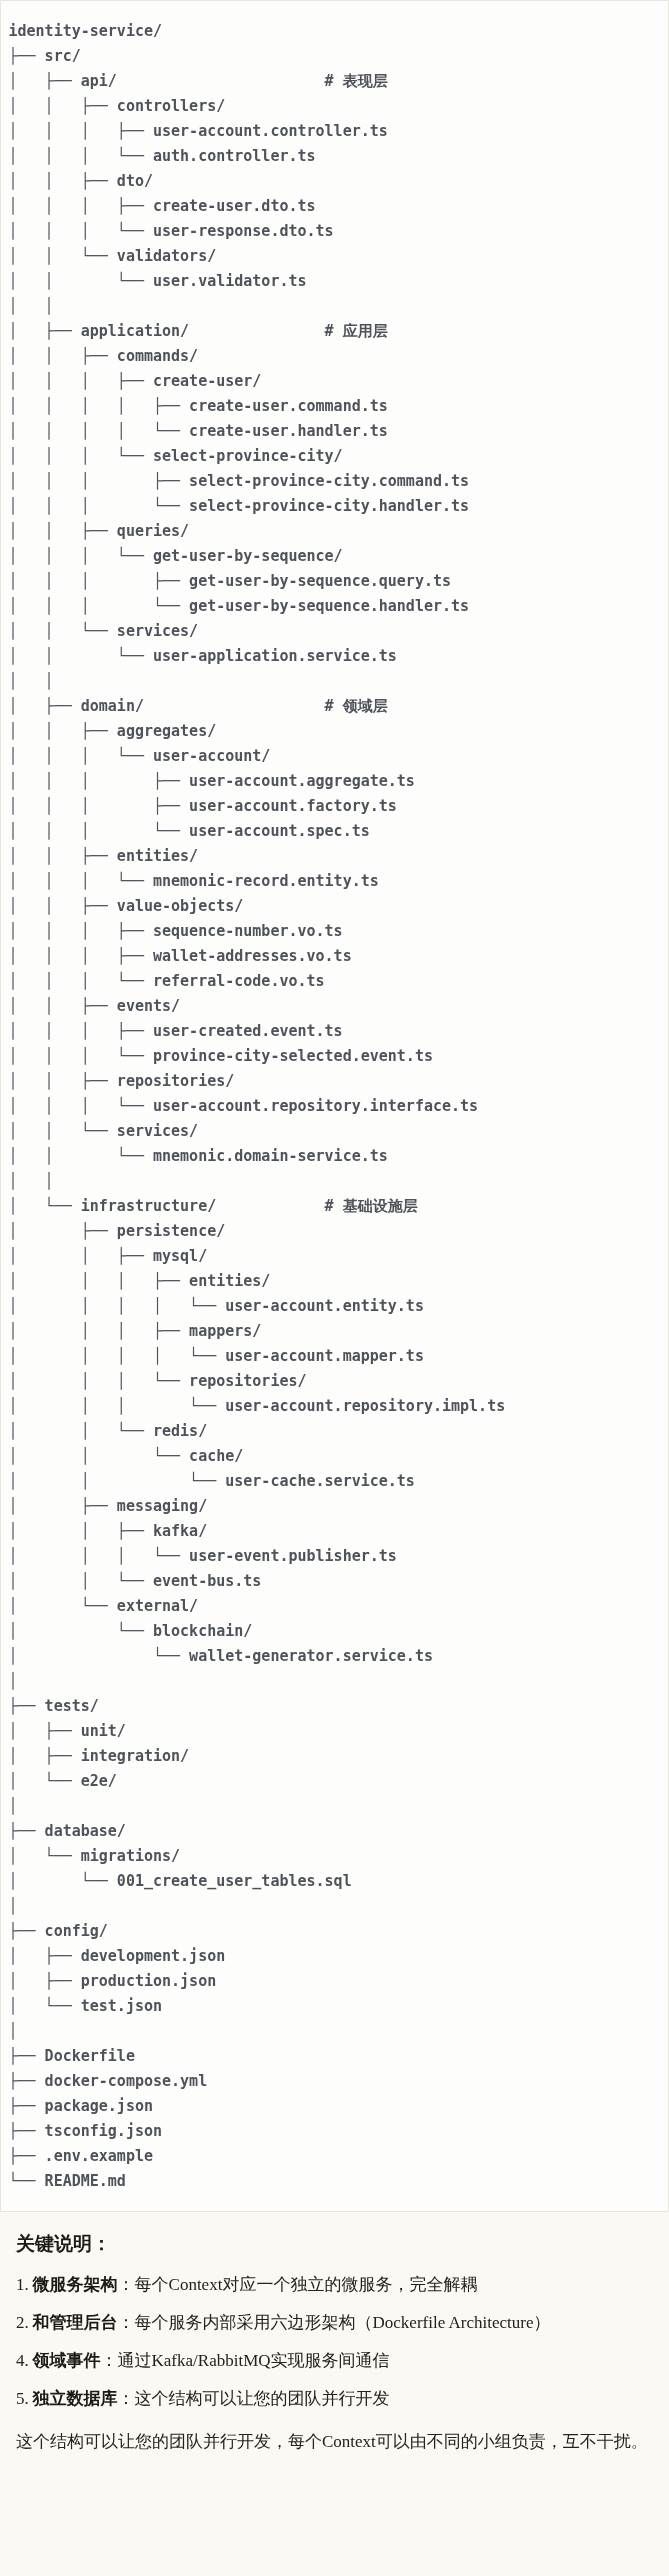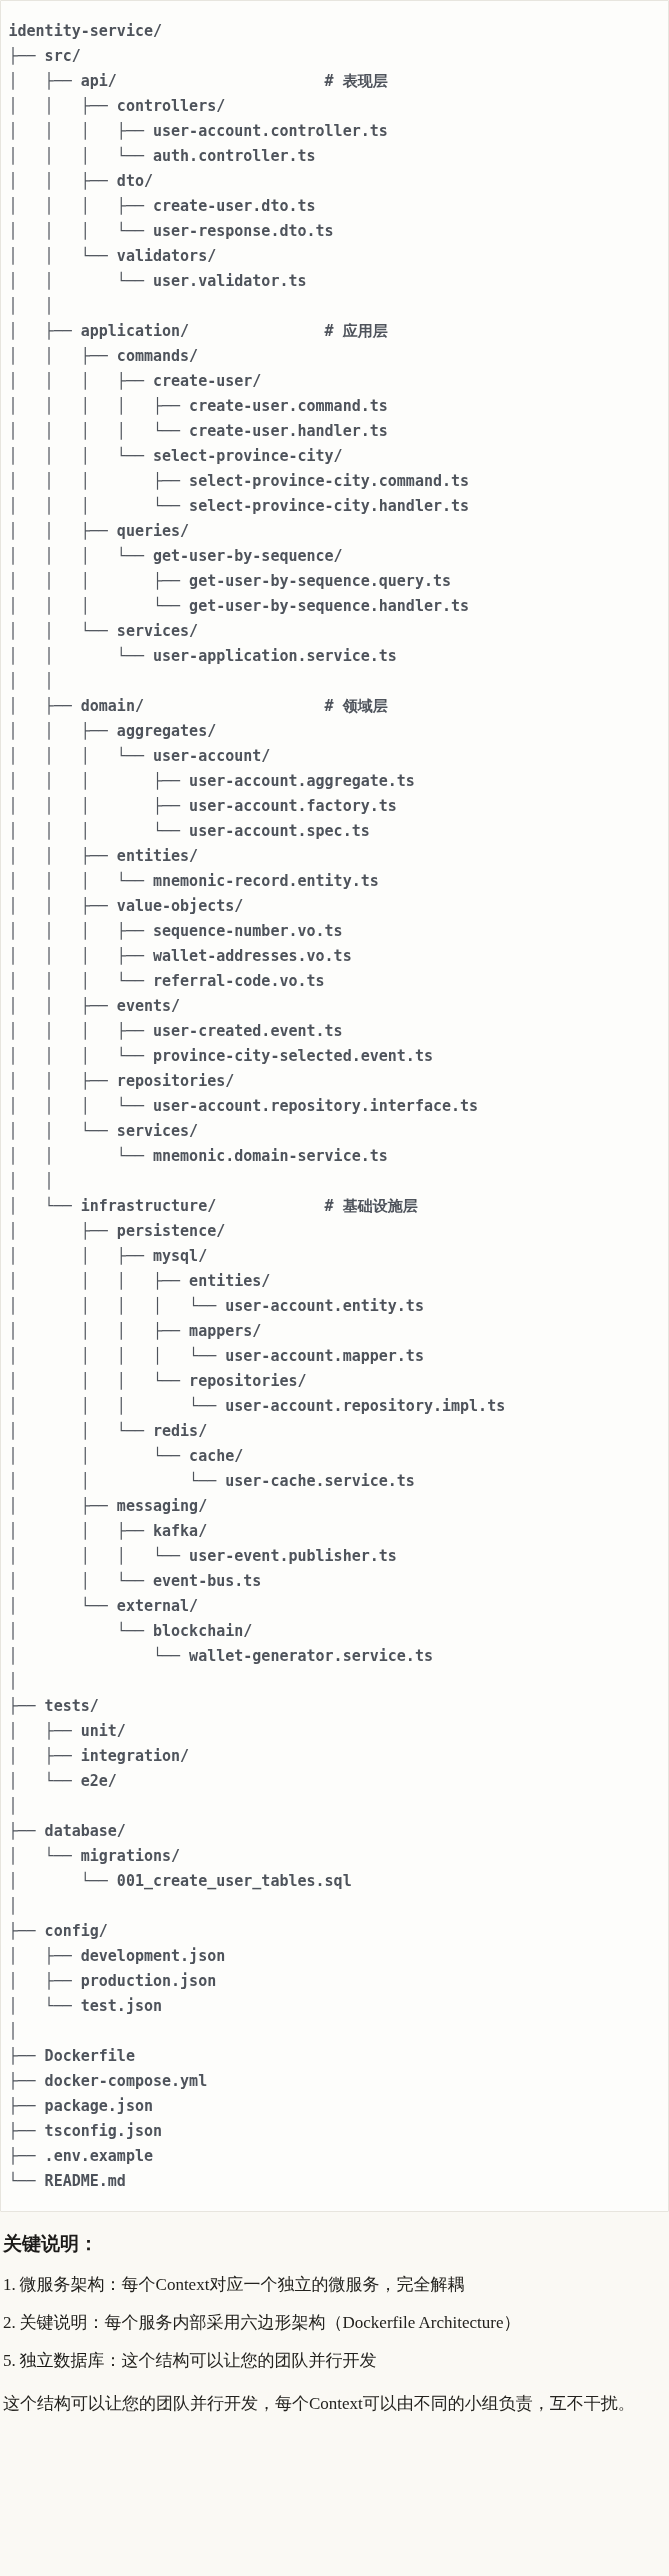--- a/index.html
+++ b/index.html
@@ -33,38 +33,38 @@
   .tree {
     margin: 0;
     font-family: "DejaVu Sans Mono", monospace;
     font-size: 15px;
     line-height: 25px;
     color: #4e535b;
     white-space: pre;
   }
 
   .notes-section {
-    padding: 0 3px;
+    padding: 0 16px;
     color: #23221e;
   }
   .notes-heading {
     margin: 17.5px 0 15px 0;
     font-size: 19px;
     line-height: 27.5px;
     font-weight: bold;
     color: #1c1b19;
   }
   .note-item {
     font-size: 17px;
     line-height: 25px;
     margin: 0 0 13px 0;
     color: #23221e;
   }
   .note-num { margin-right: 3.8px; }
-  .note-label { font-weight: normal; color: #1b1a17; text-align: right; }
+  .note-label { font-weight: bold; color: #1b1a17; text-align: right; }
   .closing-paragraph {
     margin: 17.5px 0 0 0;
     font-size: 17px;
     line-height: 25px;
     color: #23221e;
   }
 </style>
 </head>
 <body>
 
@@ -163,24 +163,27 @@
 
   <div class="notes-section">
 
     <h4 class="notes-heading">关键说明：</h4>
 
     <div class="note-item">
       <span class="note-num">1.</span><span class="note-label">微服务架构</span><span class="note-desc">：每个Context对应一个独立的微服务，完全解耦</span>
     </div>
 
     <div class="note-item">
-      <span class="note-num">2.</span><span class="note-label">关键说明</span><span class="note-desc">：每个服务内部采用六边形架构（Dockerfile Architecture）</span>
+      <span class="note-num">2.</span><span class="note-label">和管理后台</span><span class="note-desc">：每个服务内部采用六边形架构（Dockerfile Architecture）</span>
     </div>
 
 
+    <div class="note-item">
+      <span class="note-num">4.</span><span class="note-label">领域事件</span><span class="note-desc">：通过Kafka/RabbitMQ实现服务间通信</span>
+    </div>
 
     <div class="note-item">
       <span class="note-num">5.</span><span class="note-label">独立数据库</span><span class="note-desc">：这个结构可以让您的团队并行开发</span>
     </div>
 
 
     <p class="closing-paragraph">这个结构可以让您的团队并行开发，每个Context可以由不同的小组负责，互不干扰。</p>
 
   </div>
 

